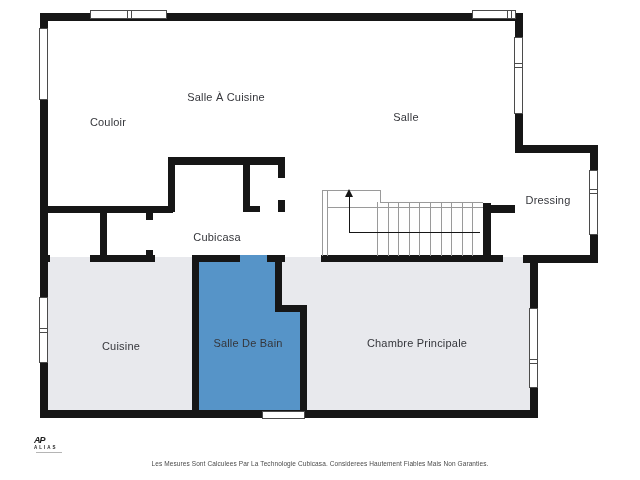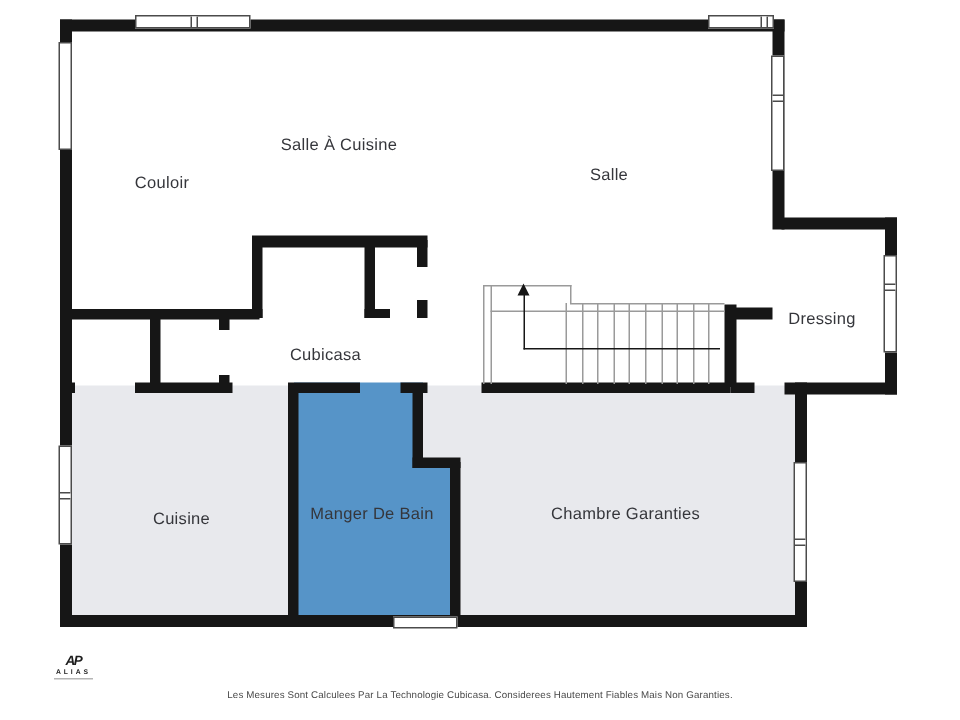--- a/index.html
+++ b/index.html
@@ -18,21 +18,21 @@
   .aline{position:absolute;background:#161616;}
   .room-label{
     position:absolute;transform:translate(-50%,-50%);
     font-size:11px;color:#35363b;white-space:nowrap;letter-spacing:.2px;
   }
   .arrowhead{
     position:absolute;width:0;height:0;
     border-left:4px solid transparent;border-right:4px solid transparent;
     border-bottom:8px solid #161616;
   }
-  .logo{position:absolute;left:34px;top:436px;width:30px;text-align:center;color:#1d1d1d;}
+  .logo{position:absolute;left:34px;top:436px;width:30px;text-align:left;color:#1d1d1d;}
   .logo .mono{font-size:9px;font-weight:bold;font-style:italic;letter-spacing:-1px;line-height:9px;}
   .logo .name{font-size:4.5px;font-weight:bold;letter-spacing:2px;line-height:6px;}
   .logo .rule{height:1px;background:#b5b5b5;margin:1px 2px 0 2px;}
   .disclaimer{
     position:absolute;left:0;right:0;top:460px;text-align:center;
     font-size:6.5px;color:#4a4a4a;letter-spacing:.1px;
   }
 </style>
 </head>
 <body>
@@ -114,24 +114,24 @@
       </div>
       <div class="win" style="left: 262px; top: 411px; width: 43px; height: 8px;"></div>
     </div>
 
   <div class="arrowhead" style="left:345px;top:189px;"></div>
 
   <span class="room-label" style="left:108px;top:122px;">Couloir</span>
   <span class="room-label" style="left:226px;top:97px;">Salle À Cuisine</span>
   <span class="room-label" style="left:406px;top:117px;">Salle</span>
   <span class="room-label" style="left:217px;top:237px;">Cubicasa</span>
-  <span class="room-label" style="left:548px;top:213px;">Dressing</span>
+  <span class="room-label" style="left:548px;top:200px;">Dressing</span>
   <span class="room-label" style="left:121px;top:346px;">Cuisine</span>
-  <span class="room-label" style="left:248px;top:343px;">Manger De Bain</span>
-  <span class="room-label" style="left:417px;top:343px;">Chambre Garanties</span>
+  <span class="room-label" style="left:248px;top:343px;">Salle De Bain</span>
+  <span class="room-label" style="left:417px;top:343px;">Chambre Principale</span>
 
   <div class="logo">
     <div class="mono">AP</div>
     <div class="name">ALIAS</div>
     <div class="rule"></div>
   </div>
 
   <div class="disclaimer">Les Mesures Sont Calculees Par La Technologie Cubicasa. Considerees Hautement Fiables Mais Non Garanties.</div>
 </div>
 

